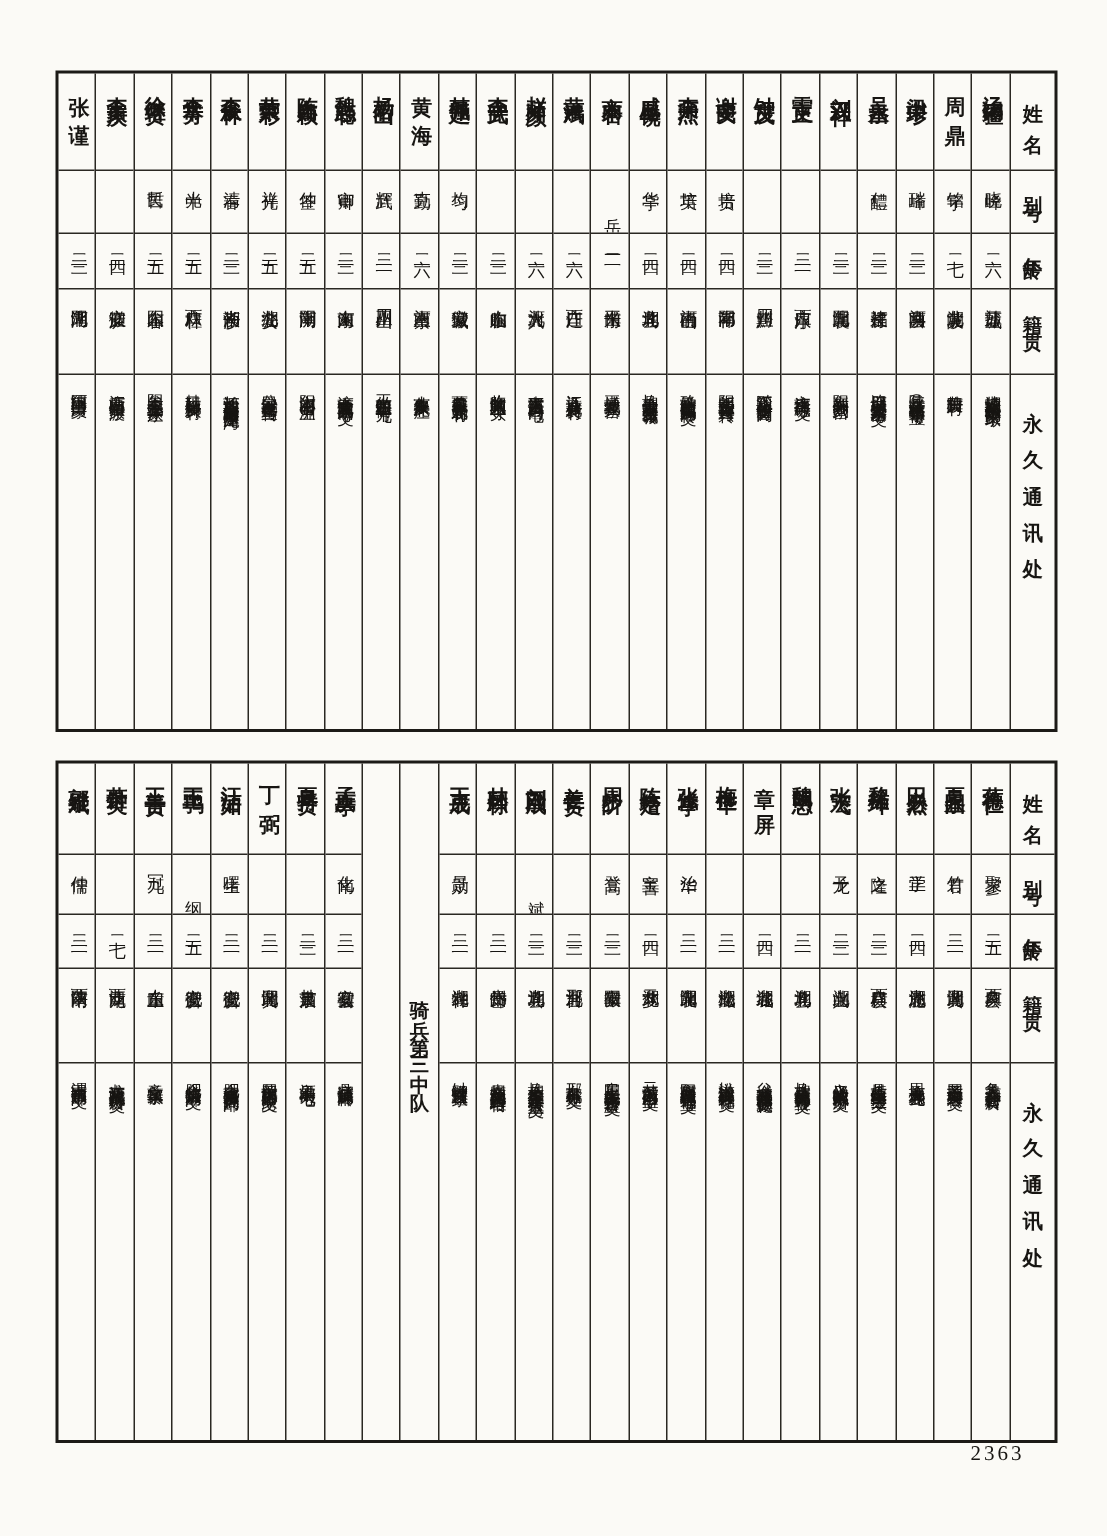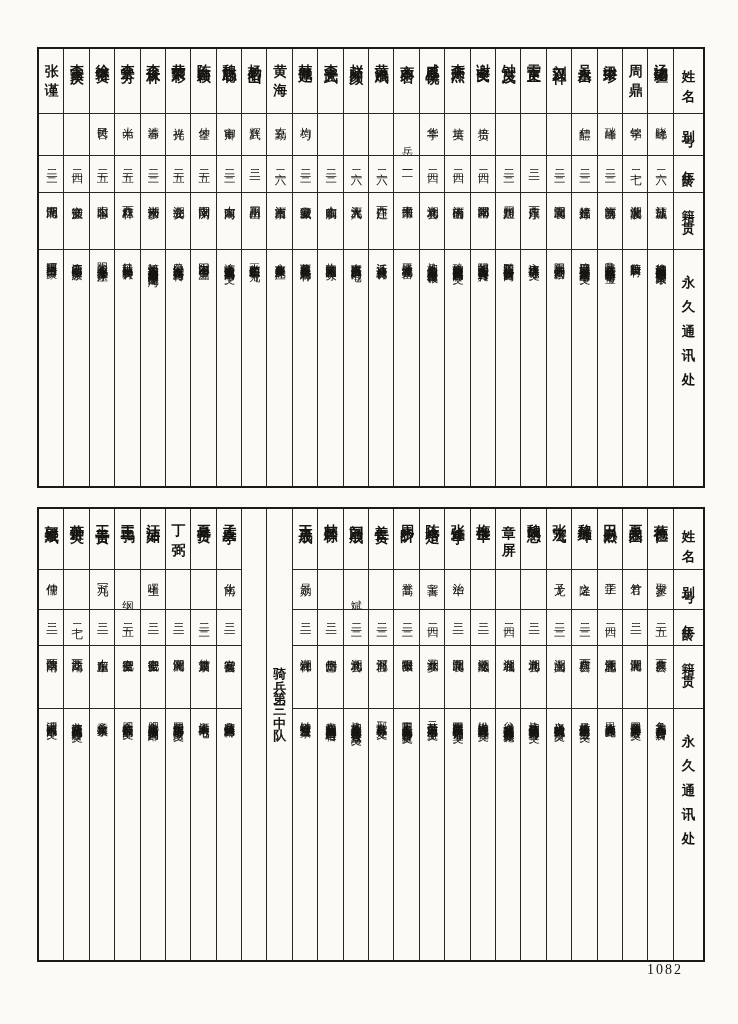--- a/index.html
+++ b/index.html
@@ -892,14 +892,14 @@
           <span class="v age-t">二二</span>
         </div>
         <div class="cell c-native">
           <span class="v native-t">陕西渭南</span>
         </div>
         <div class="cell c-addr">
           <span class="v addr-t">渭南固市镇邮局交</span>
         </div>
       </div>
     </div>
-  <span class="page-num">1082</span>
+  <span class="page-num">2363</span>
 </div>
 
 </body></html>

